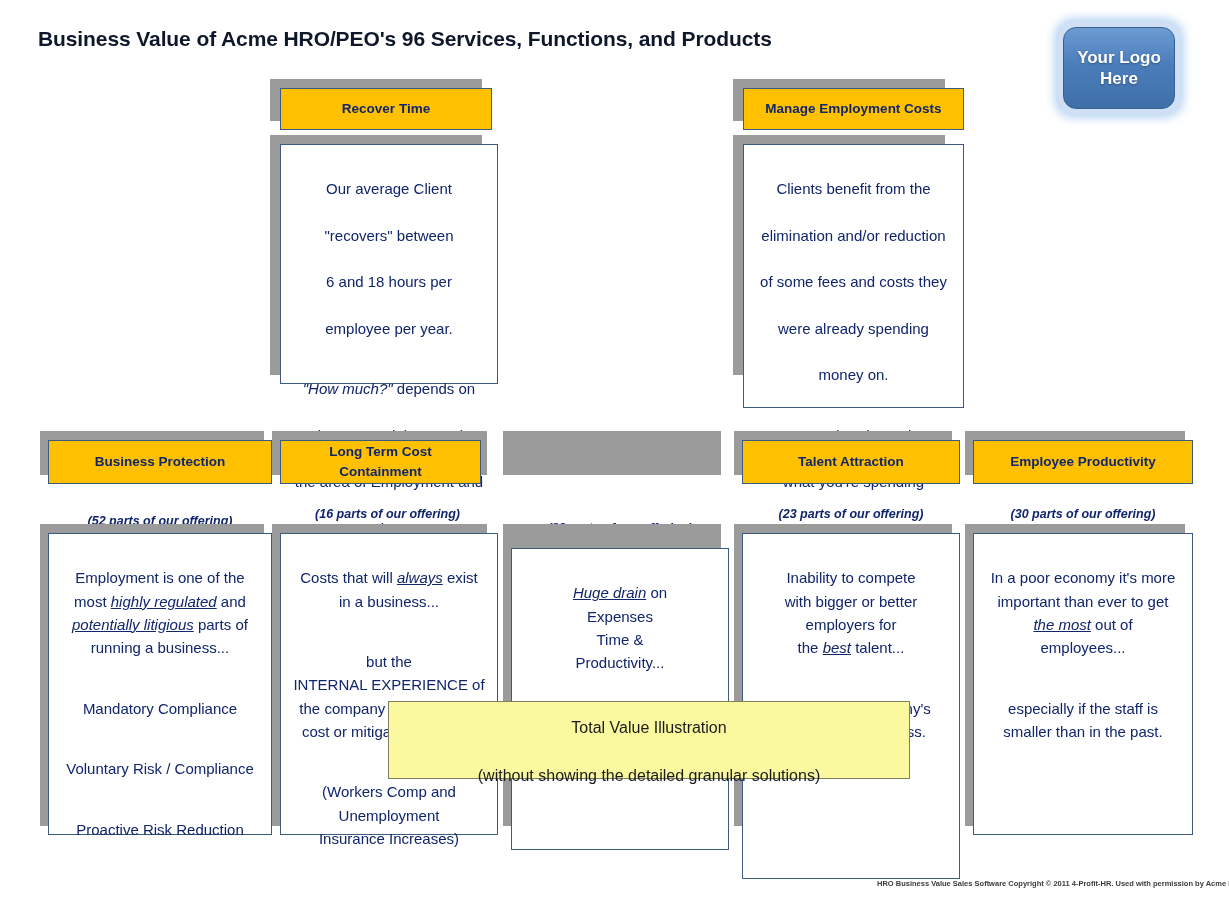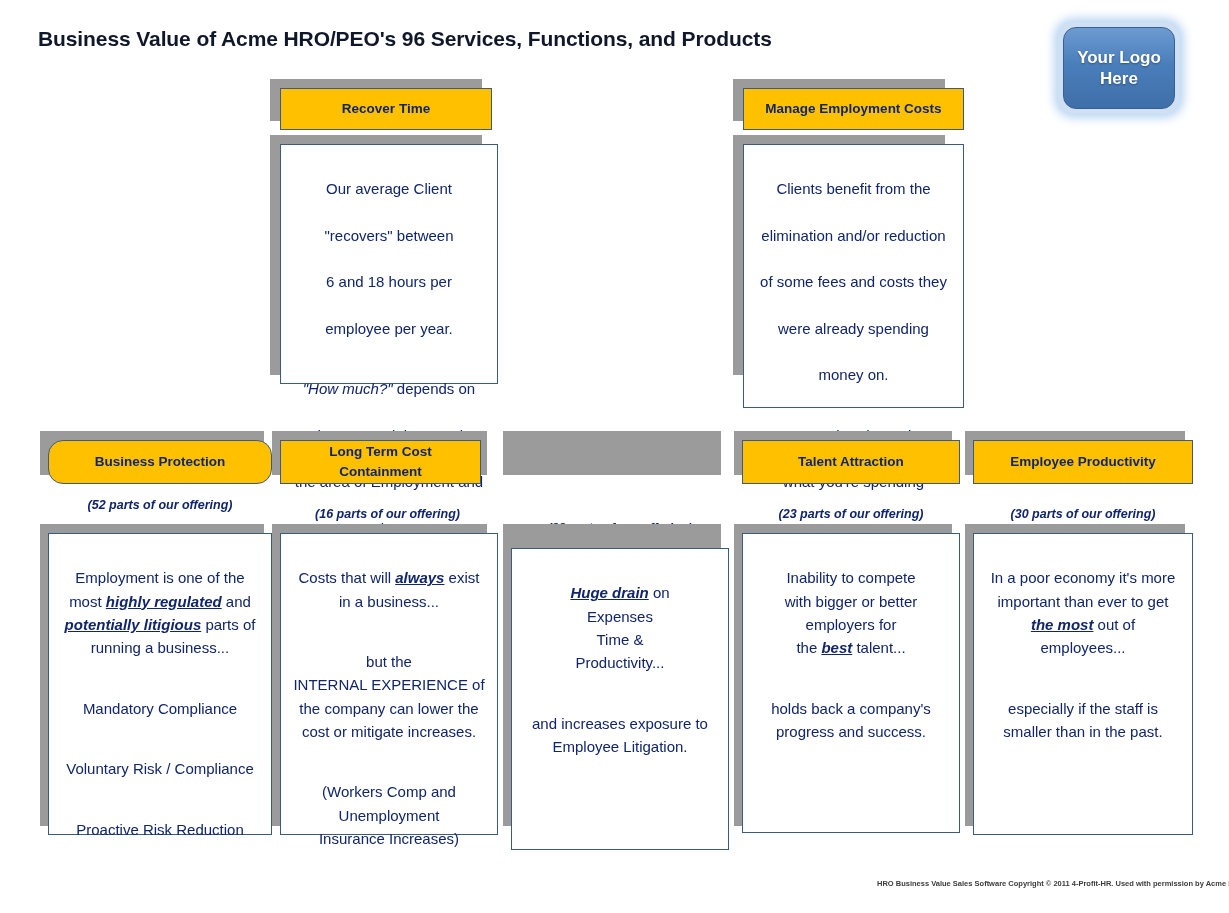--- a/index.html
+++ b/index.html
@@ -99,21 +99,21 @@
     padding: 9px 8px;
     text-align: center;
   }
   .body-text {
     font-size: 15px;
     line-height: 1.55;
     color: #10256b;
     white-space: pre-line;
   }
   .body-text .it { font-style: italic; }
-  .body-text .ul { text-decoration: underline; font-style: italic; font-weight: bold; }
+  .body-text .ul { text-decoration: underline; font-style: italic; font-weight: normal; }
   .gap { display: block; height: 14px; }
 
   .subcount {
     position: absolute;
     font-size: 12.5px;
     font-style: italic;
     font-weight: bold;
     color: #10256b;
     text-align: center;
     white-space: nowrap;
@@ -201,24 +201,24 @@
       <span>were already spending</span><br>
       <span>money on.</span>
       <span class="gap"></span>
       <span class="it">"How much?"</span><span> depends on</span><br>
       <span>what you're spending</span><br>
       <span>money on now.</span>
     </div>
   </div>
 
   <div class="shadow" style="left:40px; top:431px; width:224px; height:44px;"></div>
-  <div class="hdr" style="left:48px; top:440px; width:224px; height:44px;border-radius:15px;">
+  <div class="hdr" style="left:48px; top:440px; width:224px; height:44px;">
     <div class="hdr-text">Business Protection</div>
   </div>
-  <div class="subcount" style="left:48px; top:498px; width:224px;">(52 parts of our offering)</div>
+  <div class="subcount" style="left:48px; top:514px; width:224px;">(52 parts of our offering)</div>
 
   <div class="shadow" style="left:40px; top:524px; width:224px; height:302px;"></div>
   <div class="body-box" style="left:48px; top:533px; width:224px; height:302px;">
     <div class="body-text">
       <span>Employment is one of the
 most </span><span class="ul">highly regulated</span><span>  and
 </span><span class="ul">potentially litigious</span><span>  parts of
 running a business...</span>
       <span class="gap"></span>
       <span>Mandatory Compliance</span>
@@ -269,21 +269,21 @@
     </div>
   </div>
 
   <div class="shadow" style="left:734px; top:431px; width:218px; height:44px;"></div>
   <div class="hdr" style="left:742px; top:440px; width:218px; height:44px;">
     <div class="hdr-text">Talent Attraction</div>
   </div>
   <div class="subcount" style="left:742px; top:507px; width:218px;">(23 parts of our offering)</div>
 
   <div class="shadow" style="left:734px; top:524px; width:218px; height:302px;"></div>
-  <div class="body-box" style="left:742px; top:533px; width:218px; height:300px;">
+  <div class="body-box" style="left:742px; top:533px; width:218px; height:346px;">
     <div class="body-text">
       <span>Inability to compete
 with bigger or better
 employers for
 the </span><span class="ul">best</span><span>  talent...</span>
       <span class="gap"></span>
       <span>holds back a company's
 progress and success.</span>
     </div>
   </div>
@@ -300,16 +300,22 @@
       <span>In a poor economy it's more
 important than ever to get
 </span><span class="ul">the most</span><span>  out of
 employees...</span>
       <span class="gap"></span>
       <span>especially if the staff is
 smaller than in the past.</span>
     </div>
   </div>
 
+  <div class="callout">
+    <div class="callout-text">
+      <span>Total Value Illustration</span><br>
+      <span>(without showing the detailed granular solutions)</span>
+    </div>
+  </div>
 
   <div class="footer">HRO Business Value Sales Software Copyright © 2011 4-Profit-HR.  Used with permission by Acme HRO/PEO</div>
 
 </div>
 
 </body></html>

